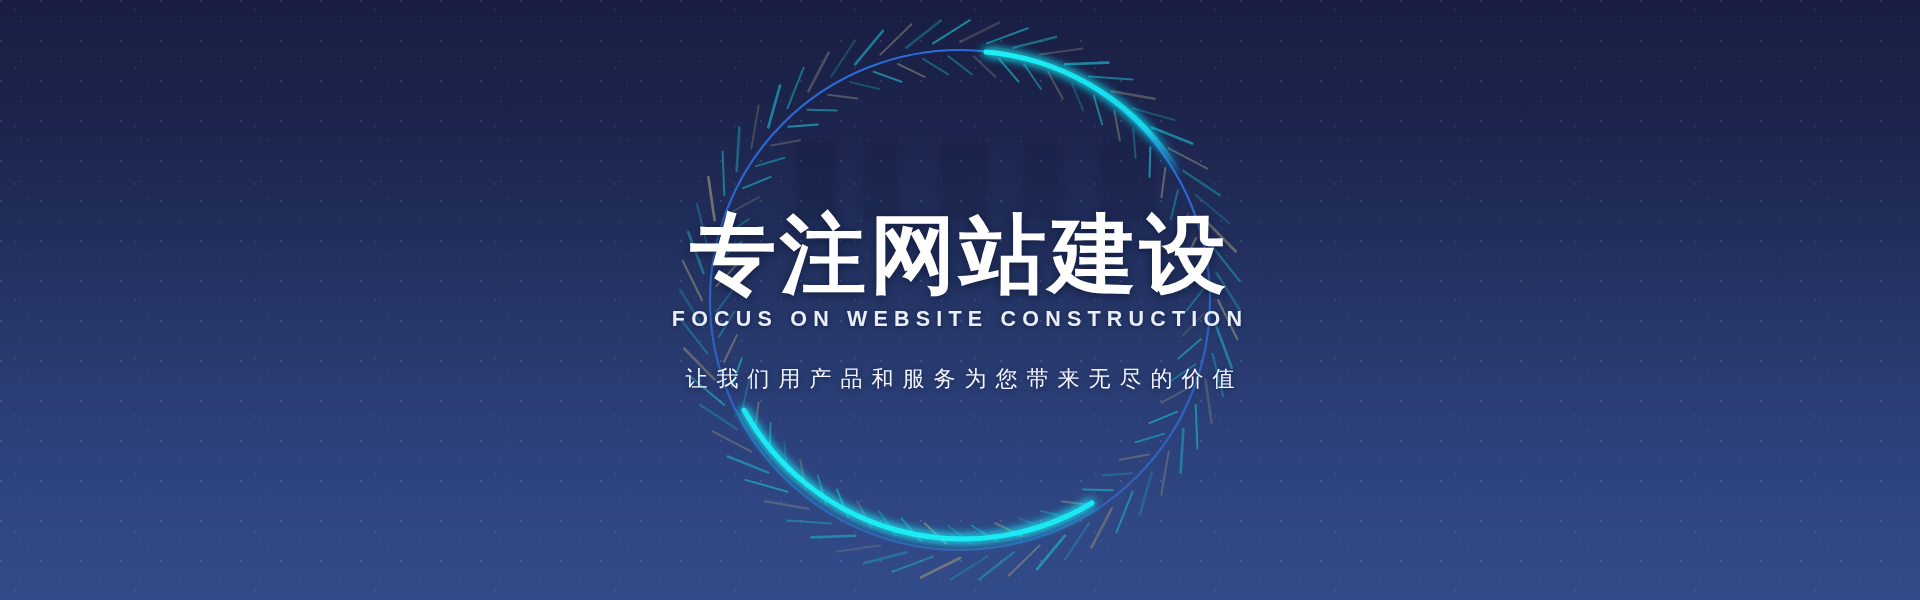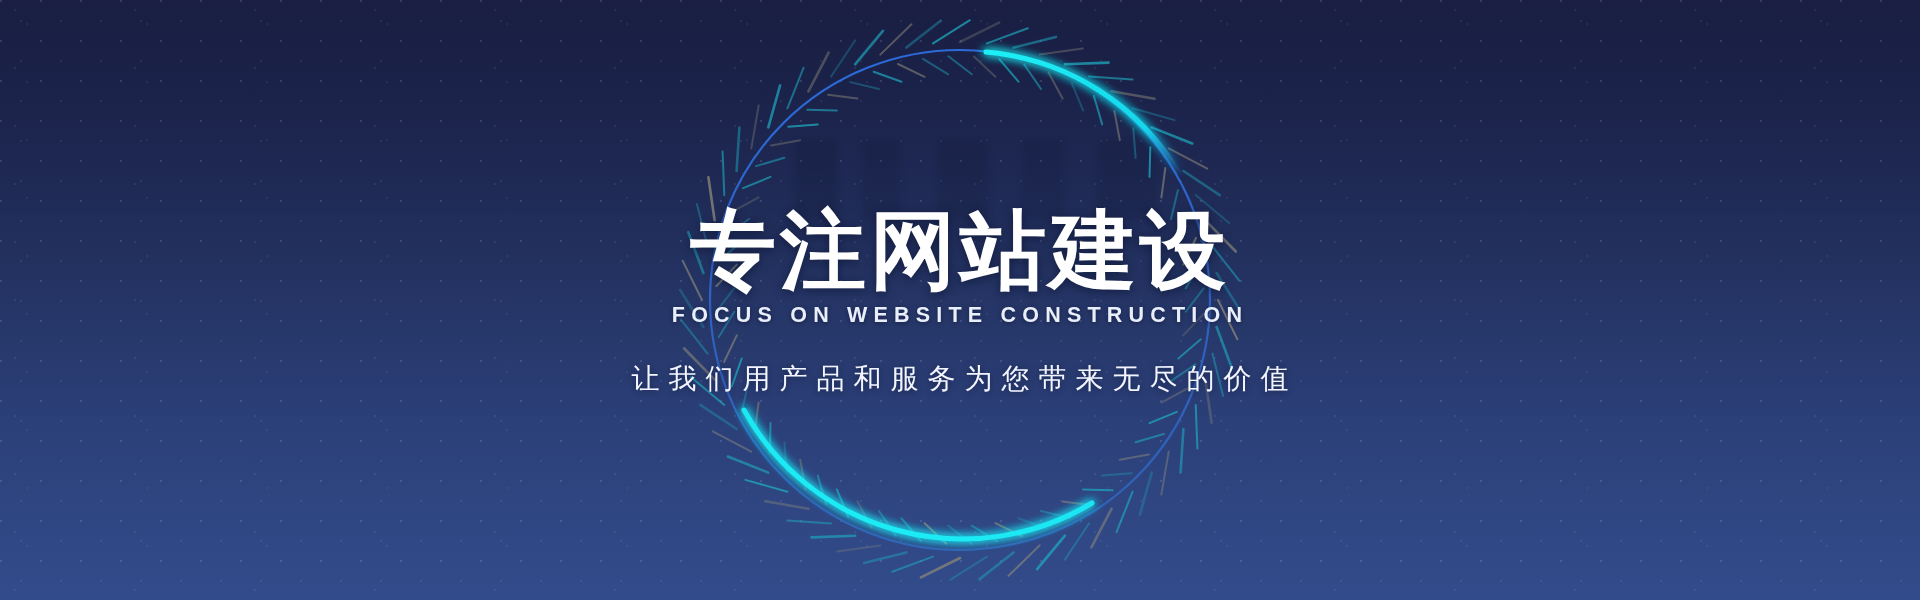--- a/index.html
+++ b/index.html
@@ -119,21 +119,21 @@
     font-size: 21.5px;
     letter-spacing: 6.2px;
     color: #e9eefb;
     font-weight: 700;
     margin: 0;
     transform: translateY(-10px);
     text-shadow: 0 1px 4px rgba(6,12,38,.5);
   }
 
   .tagline {
-    font-size: 28px;
+    font-size: 22px;
     letter-spacing: 9px;
     color: #f2f5ff;
     font-weight: 400;
     margin: 0;
     padding-left: 9px;
     transform: translateY(22px);
     text-shadow: 0 1px 6px rgba(6,12,38,.5);
   }
 </style>
 </head>

